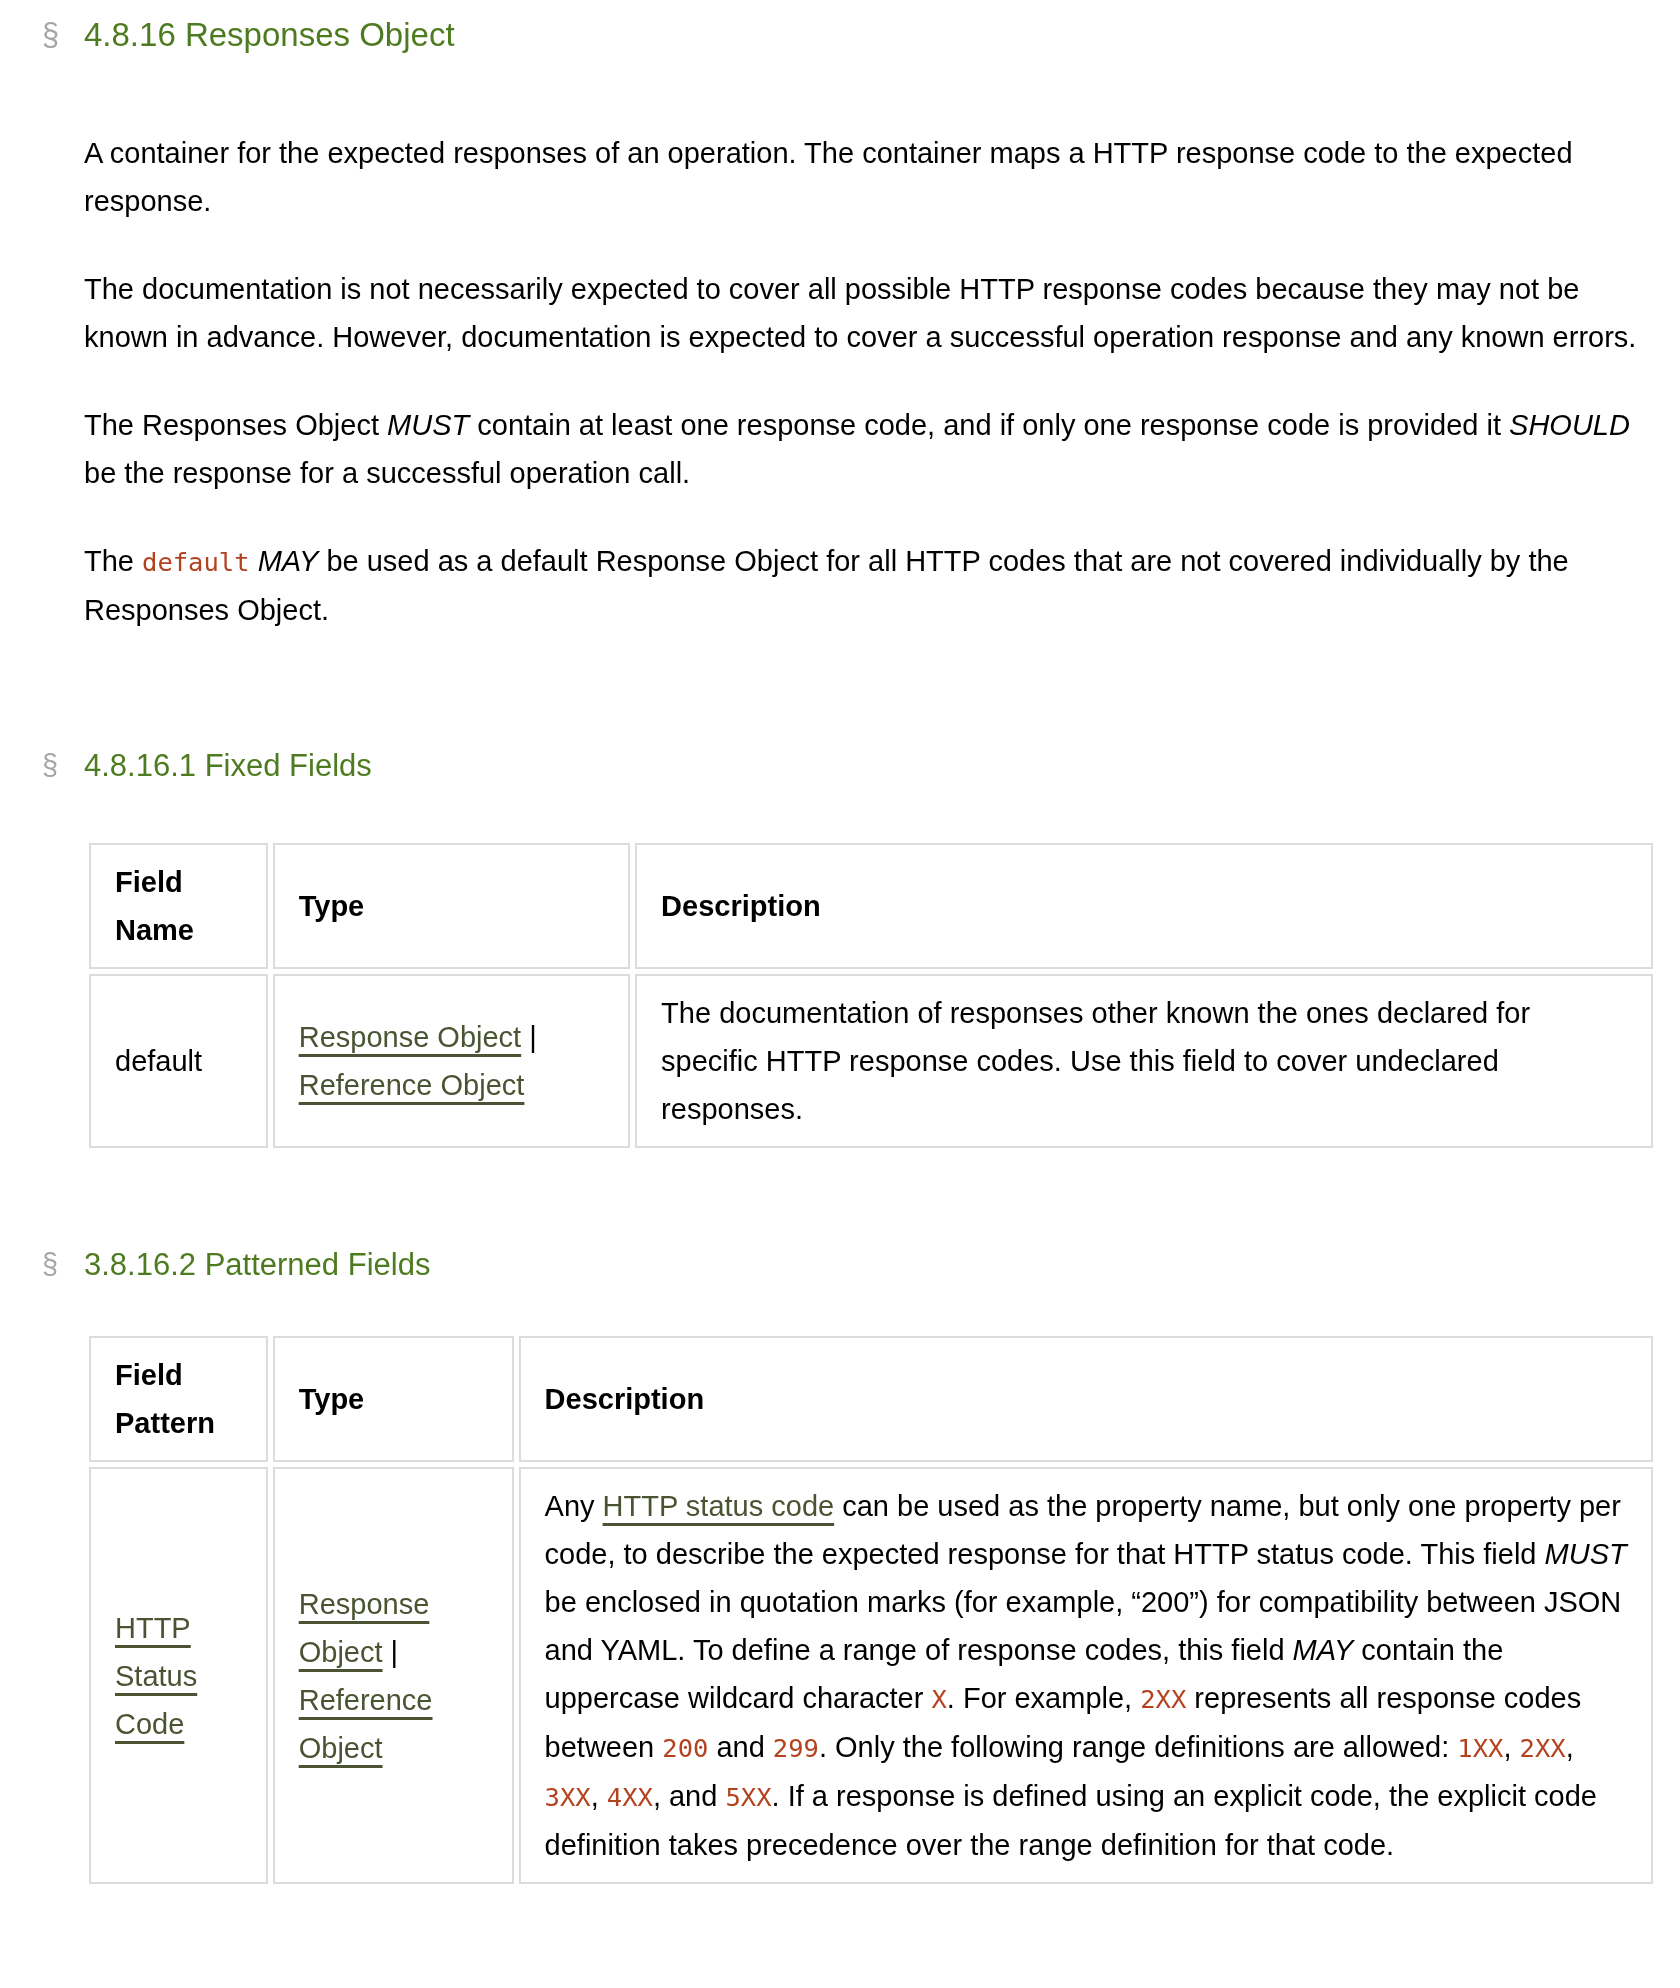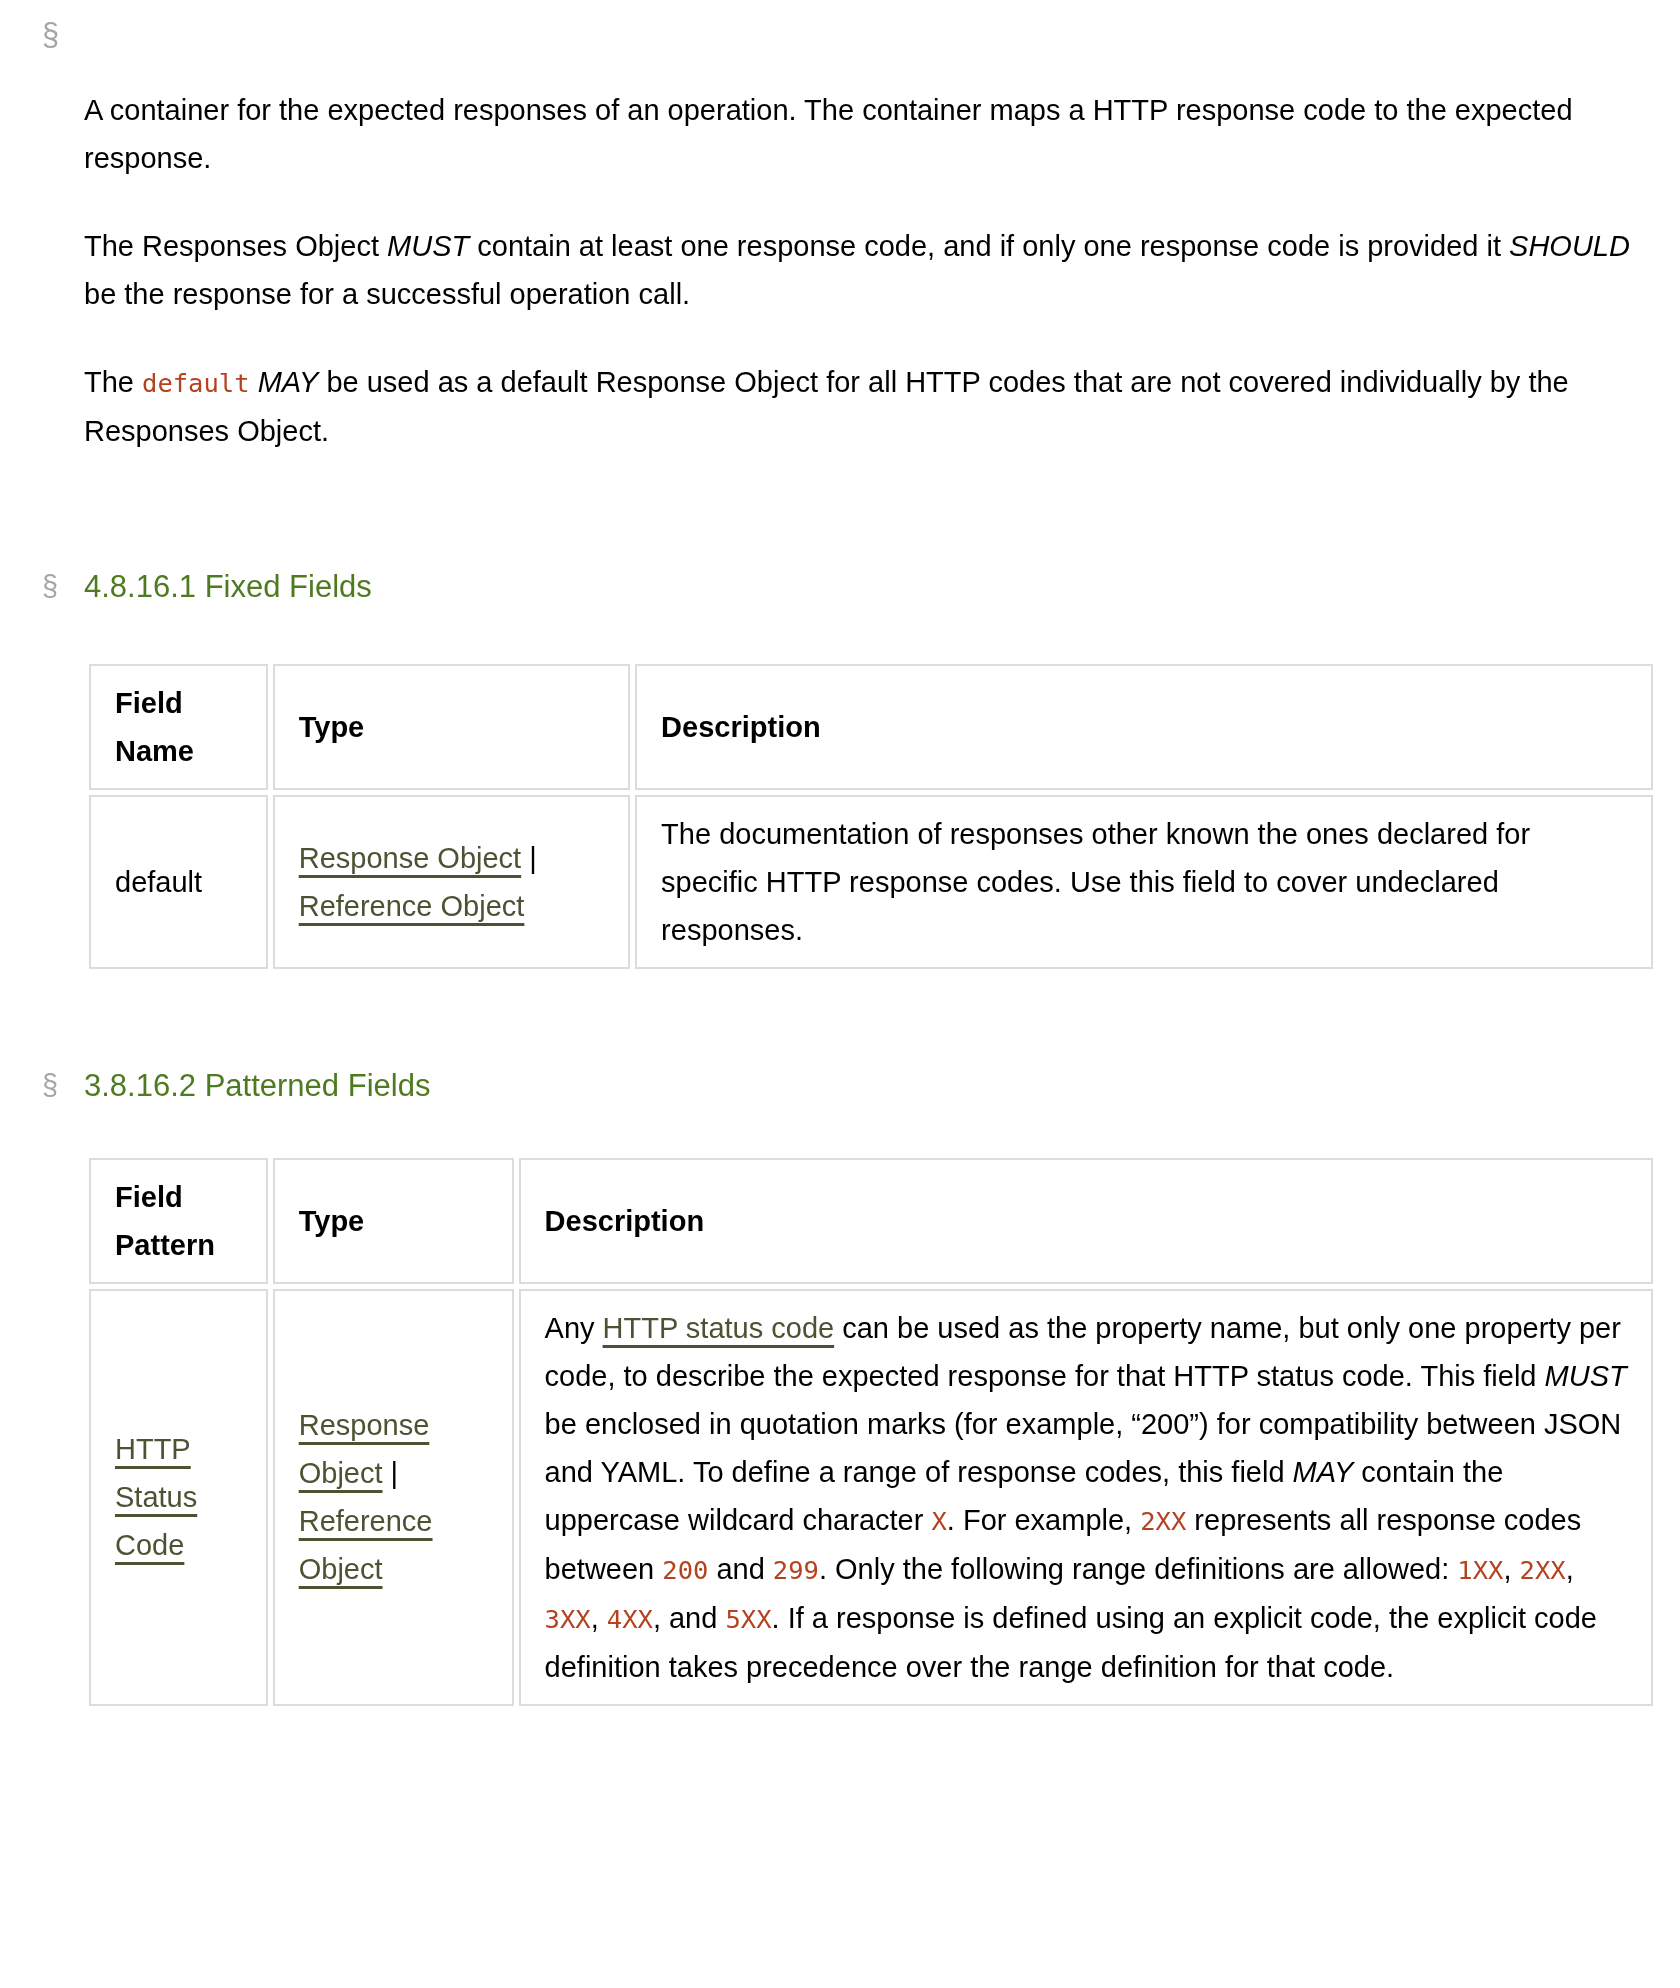--- a/index.html
+++ b/index.html
@@ -81,23 +81,25 @@
   table.t2 col.c1{width:11.5%;}
   table.t2 col.c2{width:15.5%;}
 </style>
 </head>
 <body>
 
 <main class="content">
 
   <h2 class="sec">
     <a class="sec-mark">§</a>
+    <span>4.8.16 Responses Object</span>
   </h2>
 
   <p class="para"><span>A container for the expected responses of an operation. The container maps a HTTP response code to the expected response.</span></p>
+  <p class="para"><span>The documentation is not necessarily expected to cover all possible HTTP response codes because they may not be known in advance. However, documentation is expected to cover a successful operation response and any known errors.</span></p>
   <p class="para"><span>The Responses Object </span><em>MUST</em><span> contain at least one response code, and if only one response code is provided it </span><em>SHOULD</em><span> be the response for a successful operation call.</span></p>
   <p class="para"><span>The </span><code>default</code><span> </span><em>MAY</em><span> be used as a default Response Object for all HTTP codes that are not covered individually by the Responses Object.</span></p>
 
   <h3 class="sec fixed">
     <a class="sec-mark">§</a>
     <span>4.8.16.1 Fixed Fields</span>
   </h3>
 
   <table class="fields t1">
     <colgroup>

